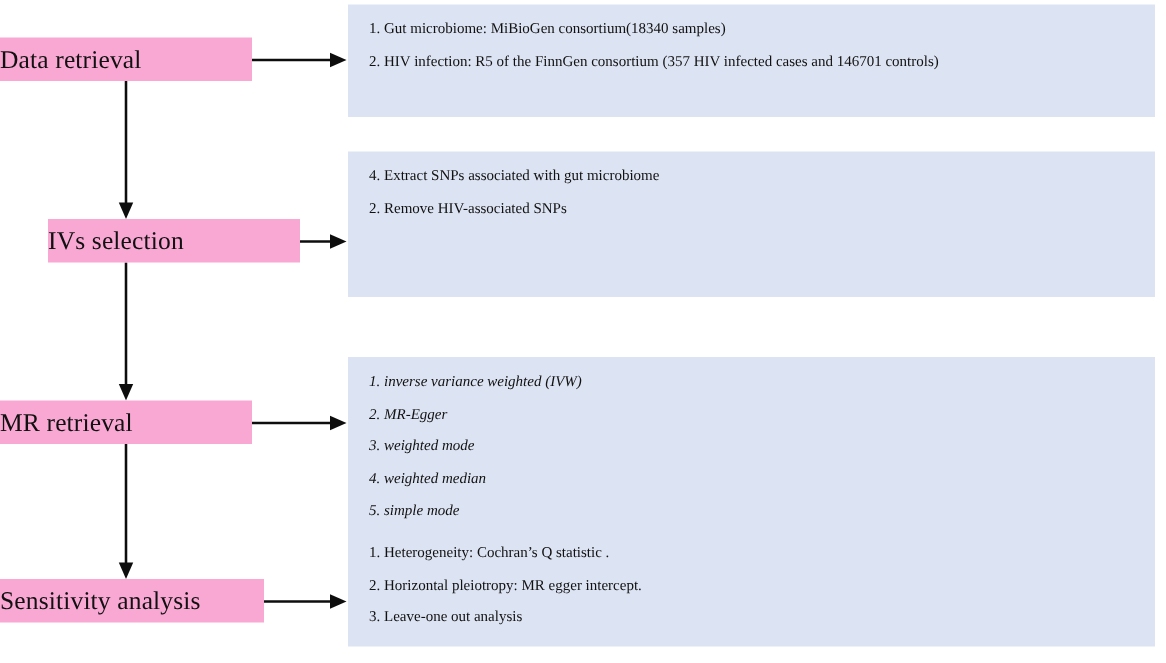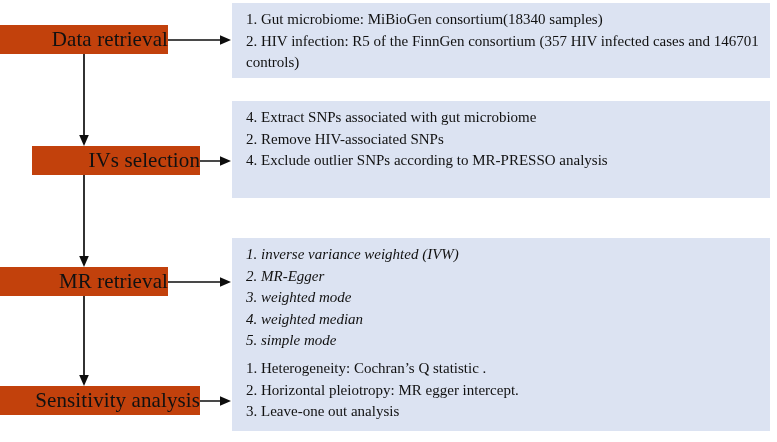--- a/index.html
+++ b/index.html
@@ -19,45 +19,45 @@
   #flowchart {
     position: absolute;
     left: 0; top: 0;
     width: 777px;
     height: 442px;
   }
 
   
   .stage-box {
     position: absolute;
-    background: #c2410c;
+    background: #f9a8d4;
     display: flex;
     align-items: center;
-    justify-content: flex-end;
-    font-size: 21px;
+    justify-content: flex-start;
+    font-size: 17px;
     line-height: 1;
     letter-spacing: 0.1px;
     white-space: nowrap;
     color: #111111;
   }
 
   .stage-1 { left: 0px;  top: 25px;  width: 168px; height: 29px; }
   .stage-2 { left: 0px;  top: 146px; width: 168px; height: 29px; margin-left: 32px; }
   .stage-3 { left: 0px;  top: 267px; width: 168px; height: 29px; }
-  .stage-4 { left: 0px;  top: 386px; width: 200px; height: 29px; }
+  .stage-4 { left: 0px;  top: 386px; width: 176px; height: 29px; }
 
   
   .detail-box {
     position: absolute;
     left: 232px;
     width: 538px;
     background: #dce3f2;
     box-sizing: border-box;
     padding: 6px 0 6px 14px;
-    font-size: 15px;
+    font-size: 10px;
     line-height: 21.5px;
     color: #111111;
   }
   .detail-1 { top: 3px;   height: 75px; }
   .detail-2 { top: 101px; height: 97px; }
   .detail-3 { top: 238px; height: 118px; font-style: italic;}
   .detail-4 { top: 352px; height: 79px; }
 
   .detail-line {
     white-space: pre;
@@ -141,21 +141,20 @@
   </div>
 
   <div class="detail-box detail-1">
     <span class="detail-line">1. Gut microbiome: MiBioGen consortium(18340 samples)</span>
     <span class="detail-line wrap">2. HIV infection: R5 of the FinnGen consortium (357 HIV infected cases and 146701 controls)</span>
   </div>
 
   <div class="detail-box detail-2">
     <span class="detail-line">4. Extract SNPs associated with gut microbiome</span>
     <span class="detail-line">2. Remove HIV-associated SNPs</span>
-    <span class="detail-line">4. Exclude outlier SNPs according to MR-PRESSO analysis</span>
   </div>
 
   <div class="detail-box detail-3">
     <span class="detail-line">1. inverse variance weighted (IVW)</span>
     <span class="detail-line">2. MR-Egger</span>
     <span class="detail-line">3. weighted mode</span>
     <span class="detail-line">4. weighted median</span>
     <span class="detail-line">5. simple mode</span>
   </div>
 

